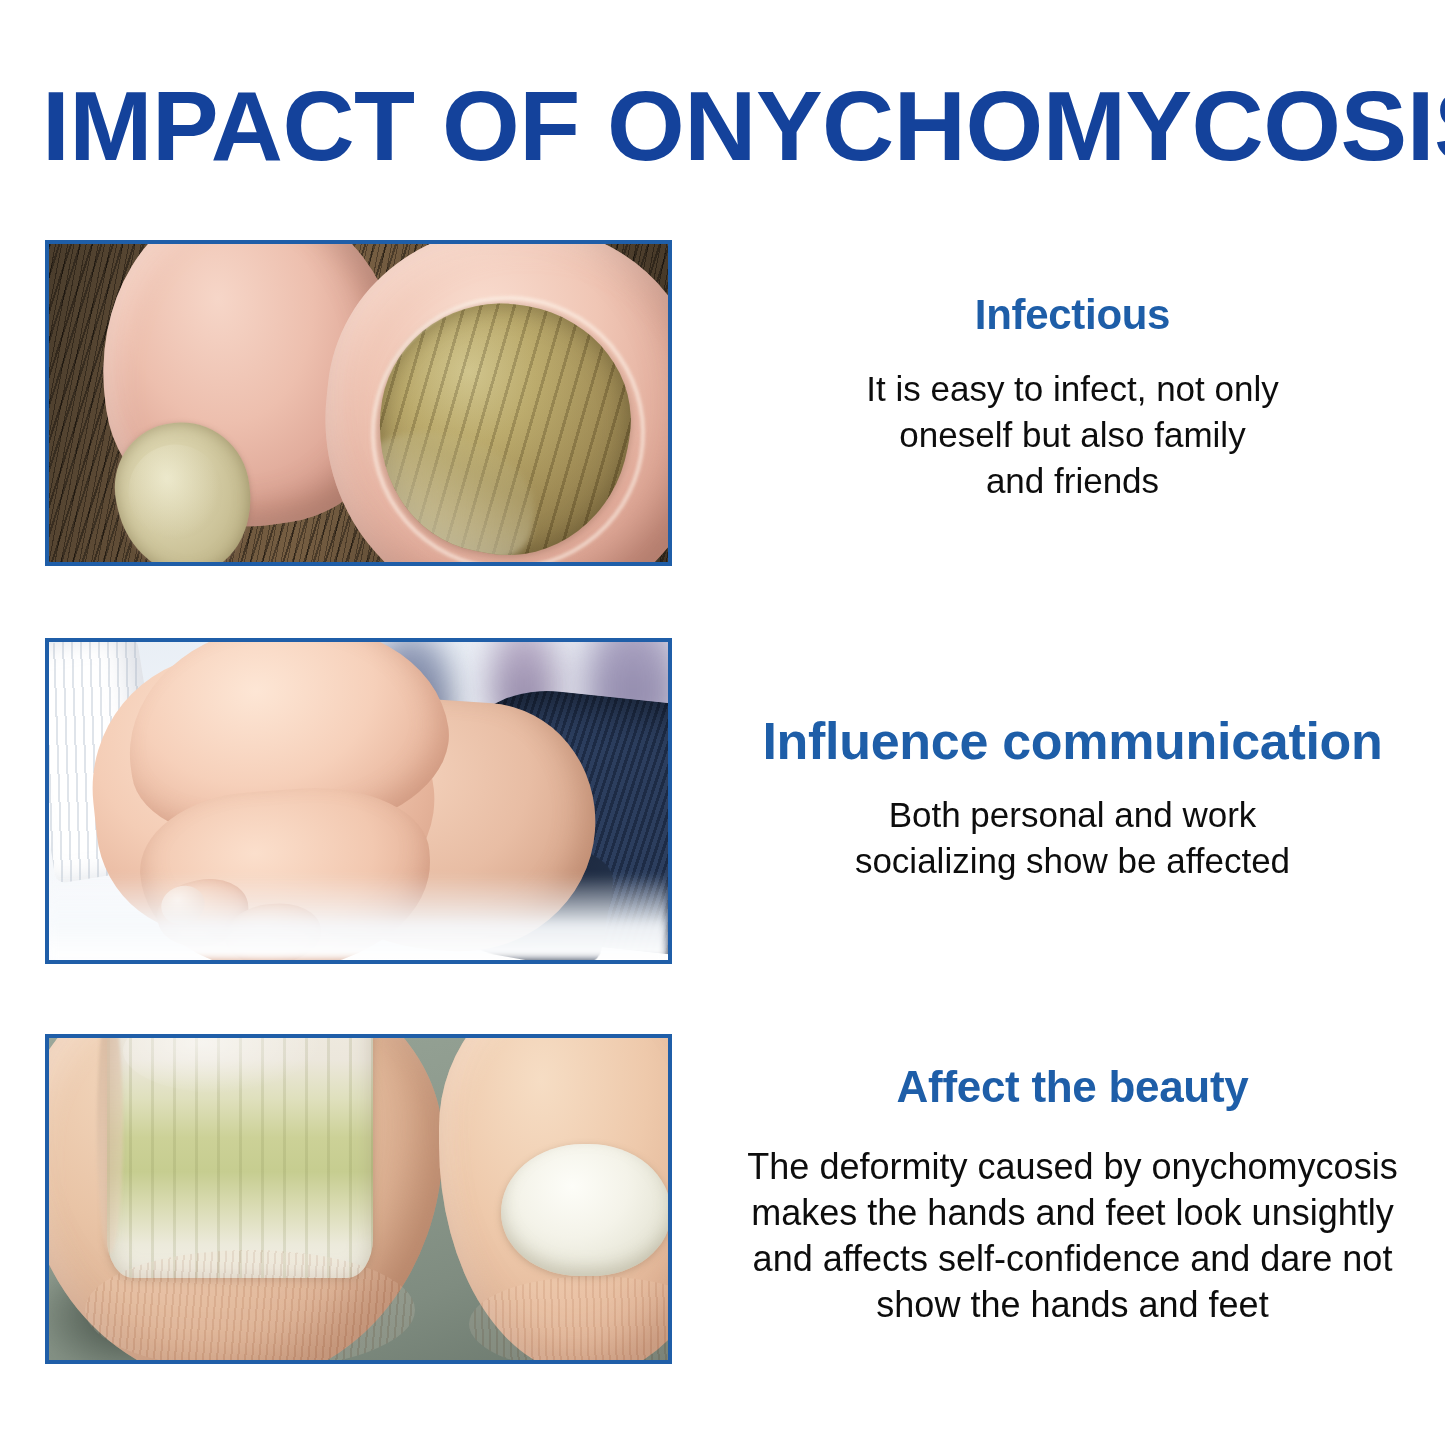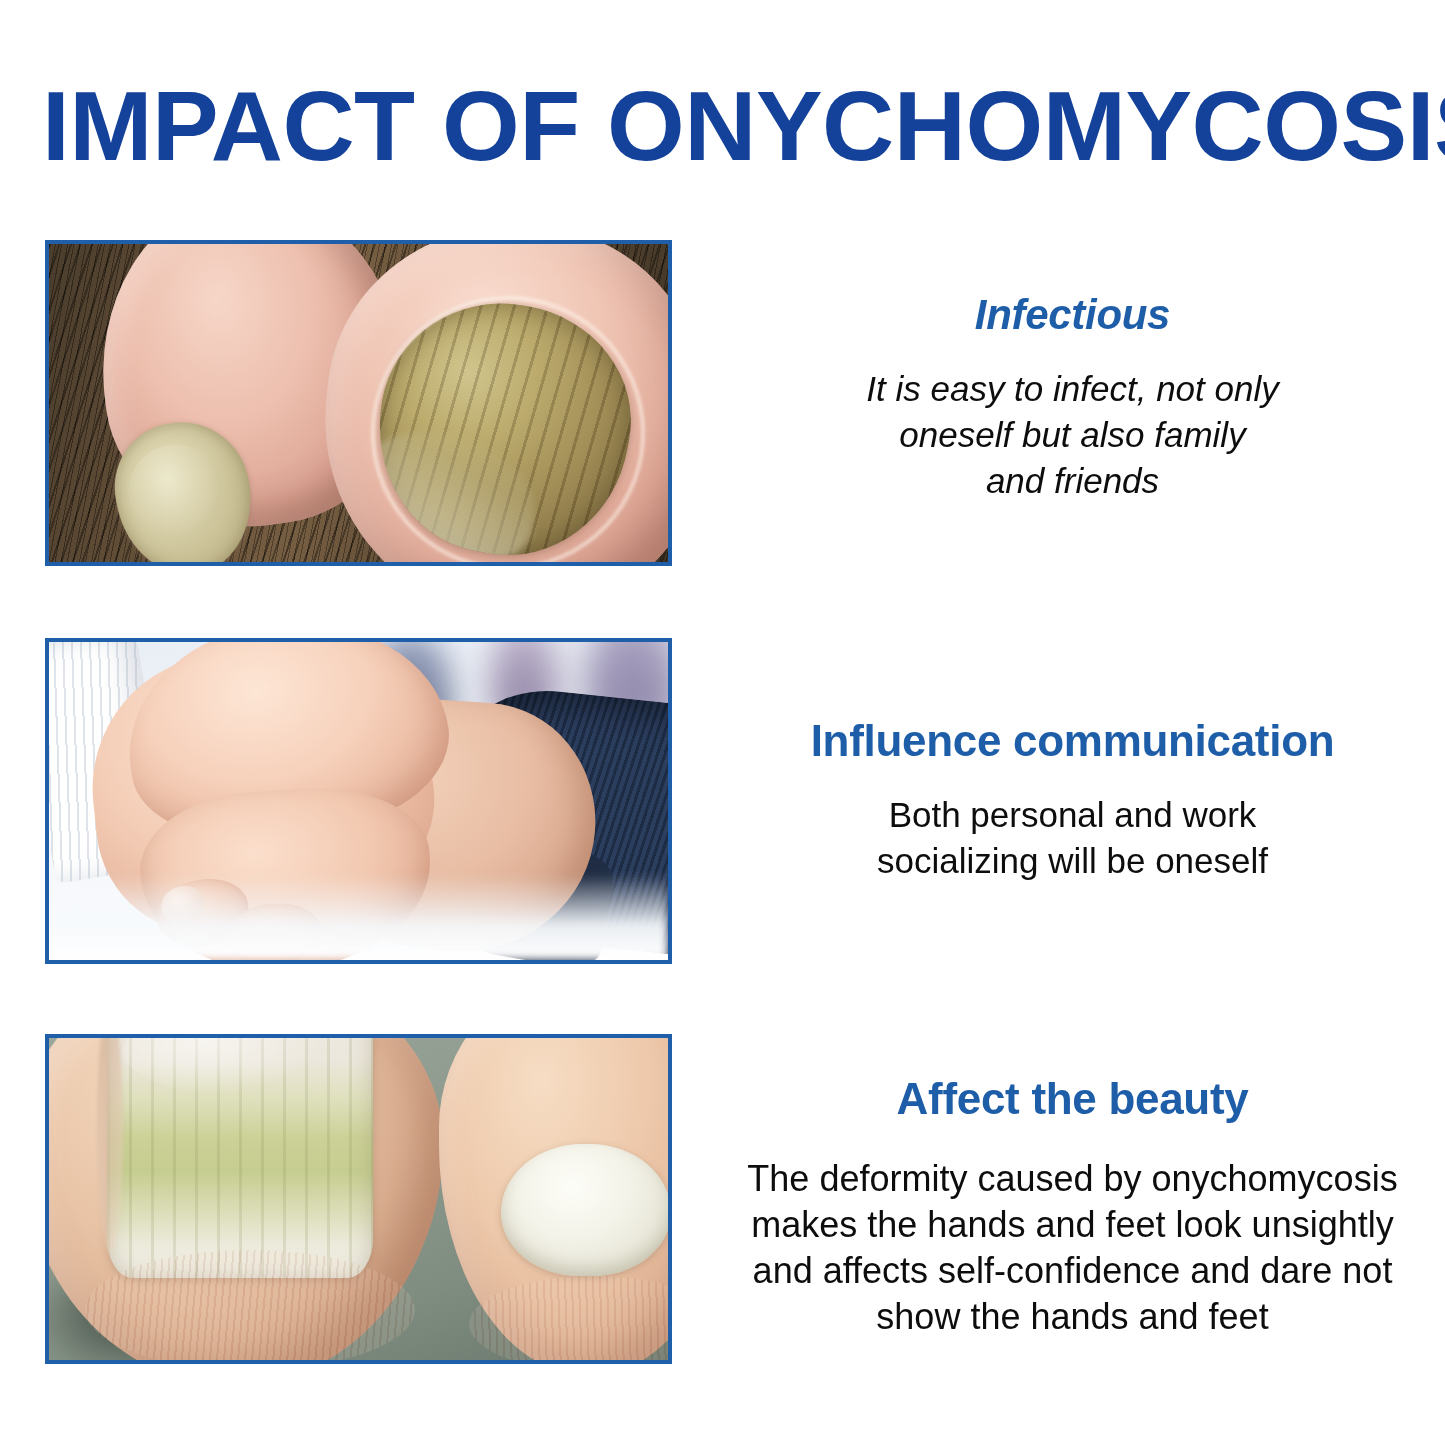--- a/index.html
+++ b/index.html
@@ -63,35 +63,35 @@
     overflow: hidden;
   }
 
   
   .text-col {
     position: absolute;
     left: 700px;
     width: 745px;
     text-align: center;
   }
-  #row-1 .text-col { top: 50px; font-style: italic; }
+  #row-1 .text-col { top: 50px; }
   #row-2 .text-col { top: 78px; }
-  #row-3 .text-col { top: 40px; }
+  #row-3 .text-col { top: 28px; }
 
   .section-heading {
     color: #1E5EA8;
     font-family: "Liberation Sans", sans-serif;
     font-weight: bold;
     font-size: 42px;
     line-height: 50px;
     letter-spacing: -0.3px;
     margin: 0 0 26px 0;
     white-space: nowrap;
   }
-  #row-2 .section-heading { font-size: 44px; }
+  #row-2 .section-heading { font-size: 52px; }
   #row-3 .section-heading { font-size: 44px; margin-bottom: 18px; }
 
   .section-body {
     color: #0d0d0d;
     font-family: "Liberation Sans", sans-serif;
     font-weight: 400;
     font-size: 35px;
     line-height: 46px;
     margin: 0 auto;
     white-space: pre-line;
@@ -488,21 +488,21 @@
       <div class="p2-finger1"></div>
       <div class="p2-finger2"></div>
       <div class="p2-nail1"></div>
       <div class="p2-floor"></div>
     </div>
   </div>
 
   <div class="text-col">
     <div class="section-heading">Influence communication</div>
     <div class="section-body">Both personal and work
-socializing will be oneself</div>
+socializing show be affected</div>
   </div>
 </div>
 
 <div class="row" id="row-3">
 
   <div class="photo-frame">
     <div class="photo-canvas">
       <div class="p3-bg"></div>
       <div class="p3-bgdark"></div>
       <div class="p3-toeBig"></div>

